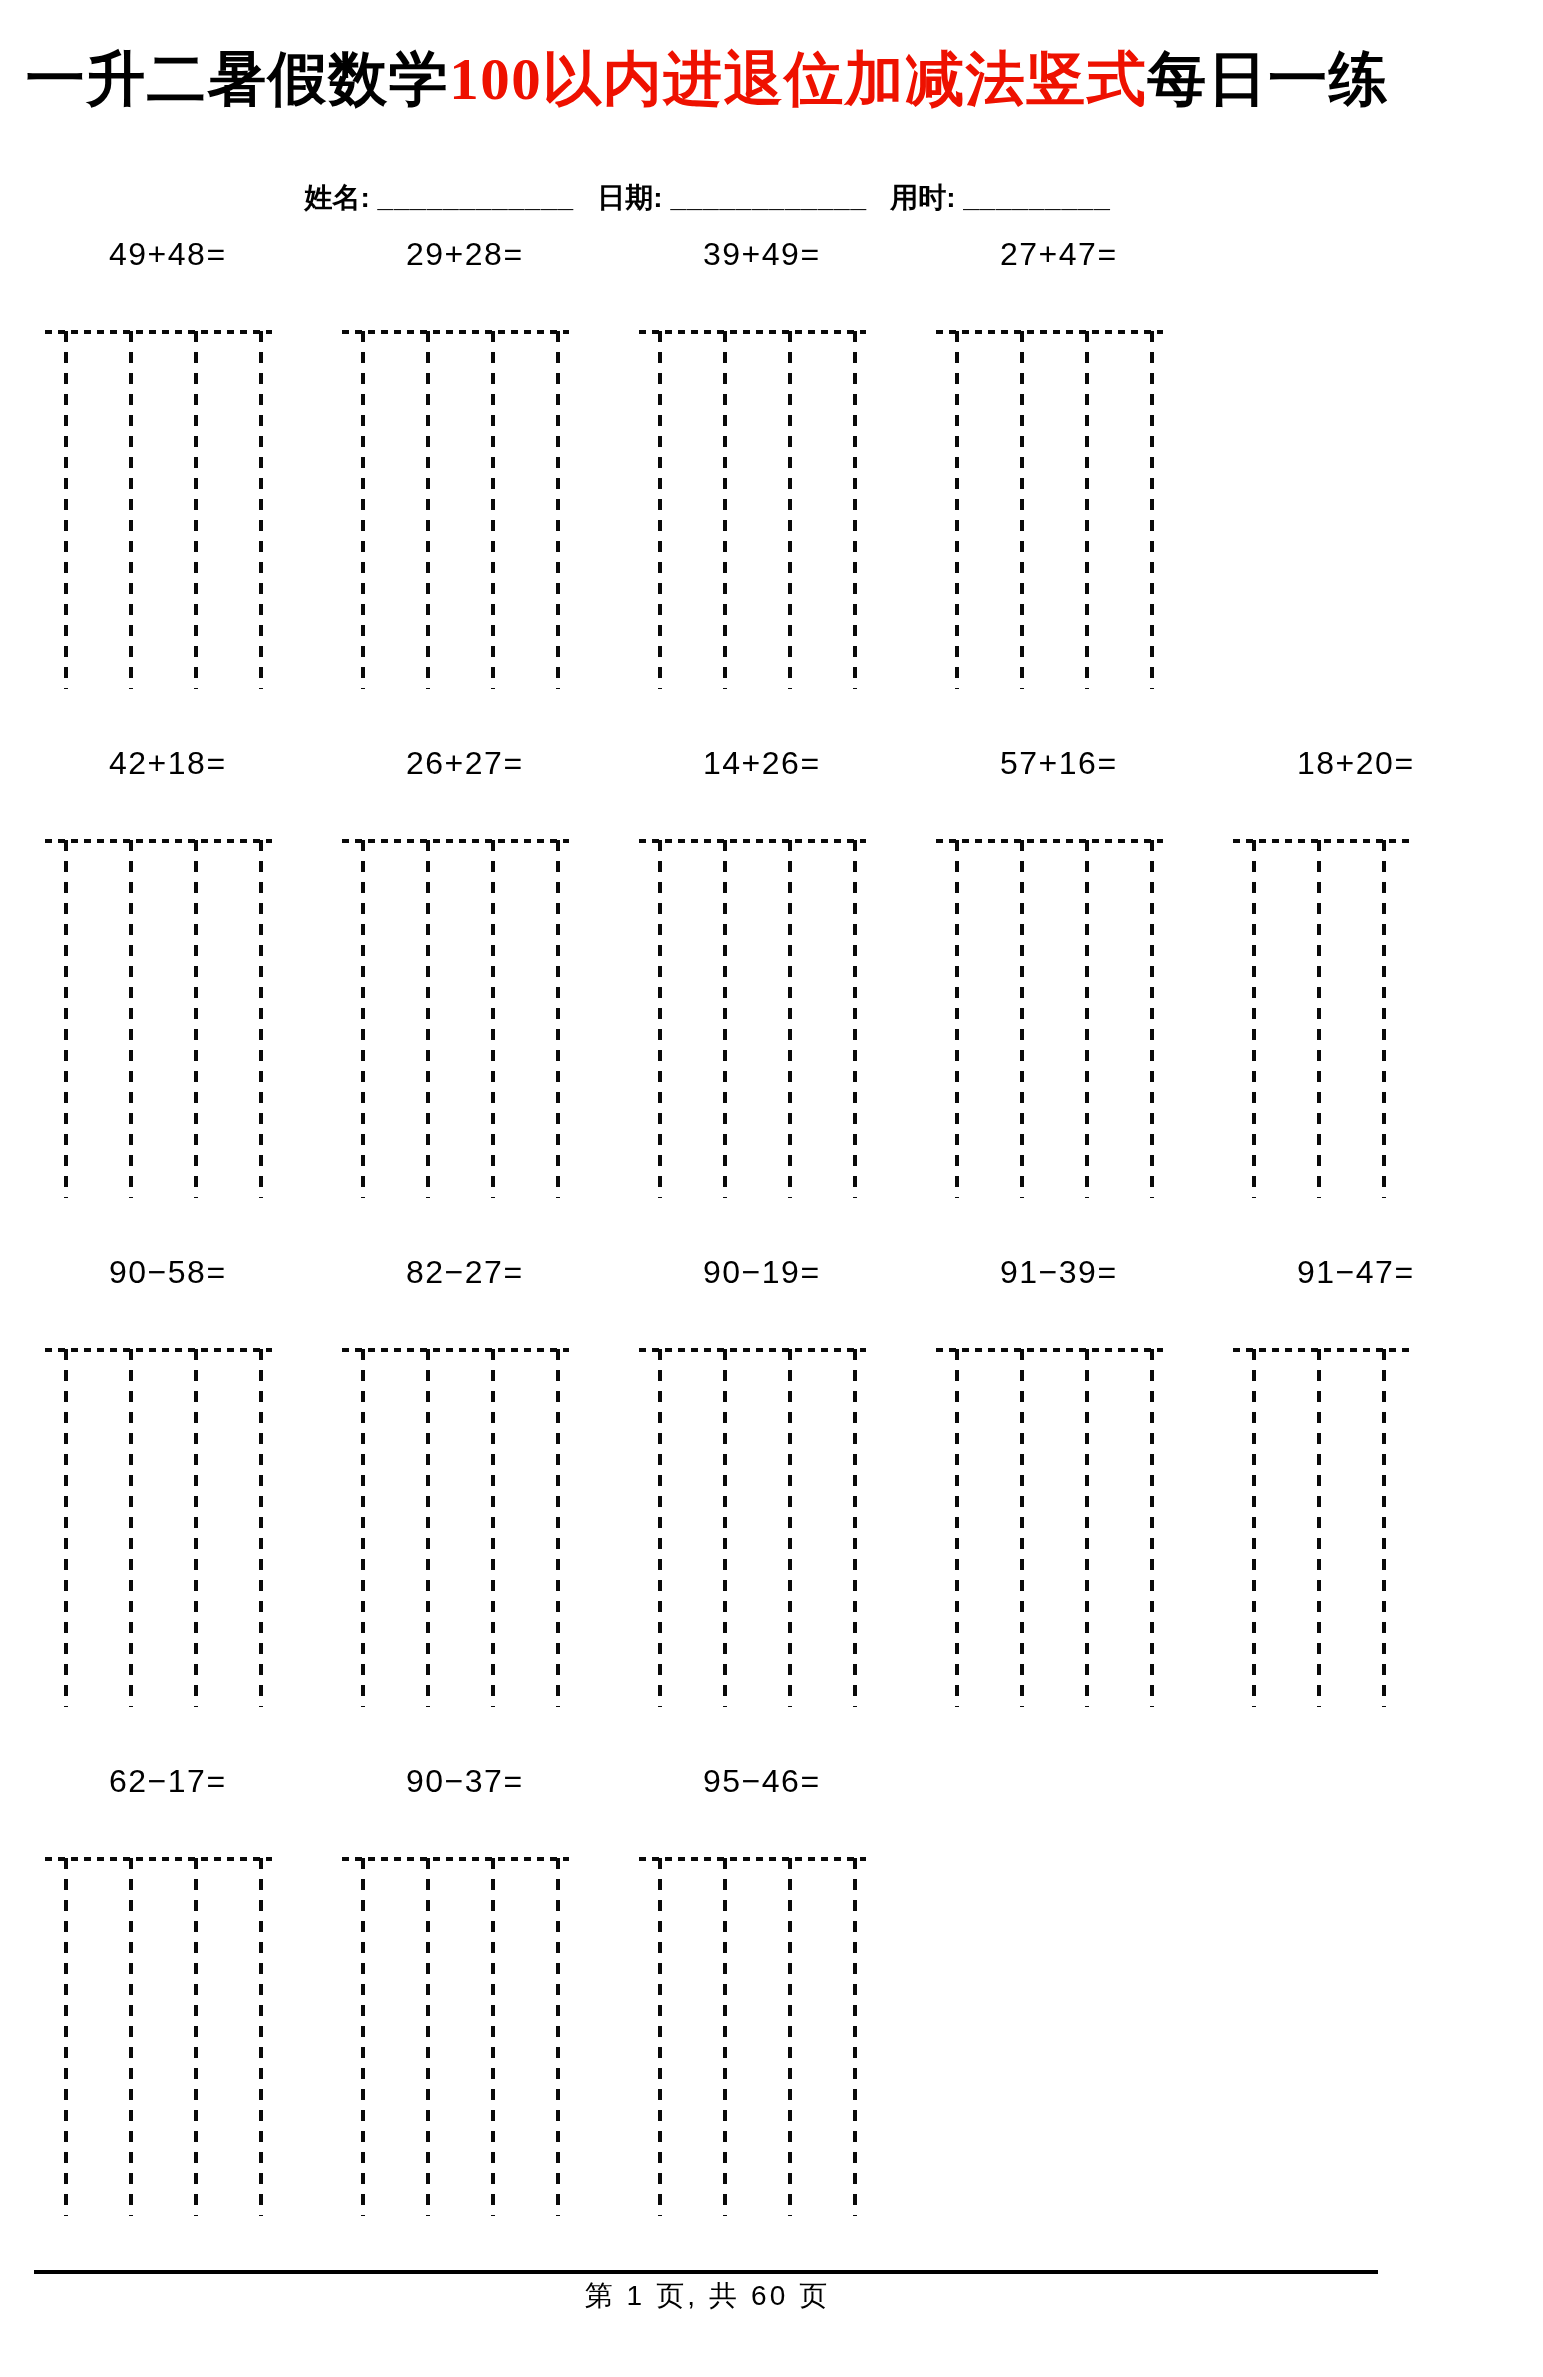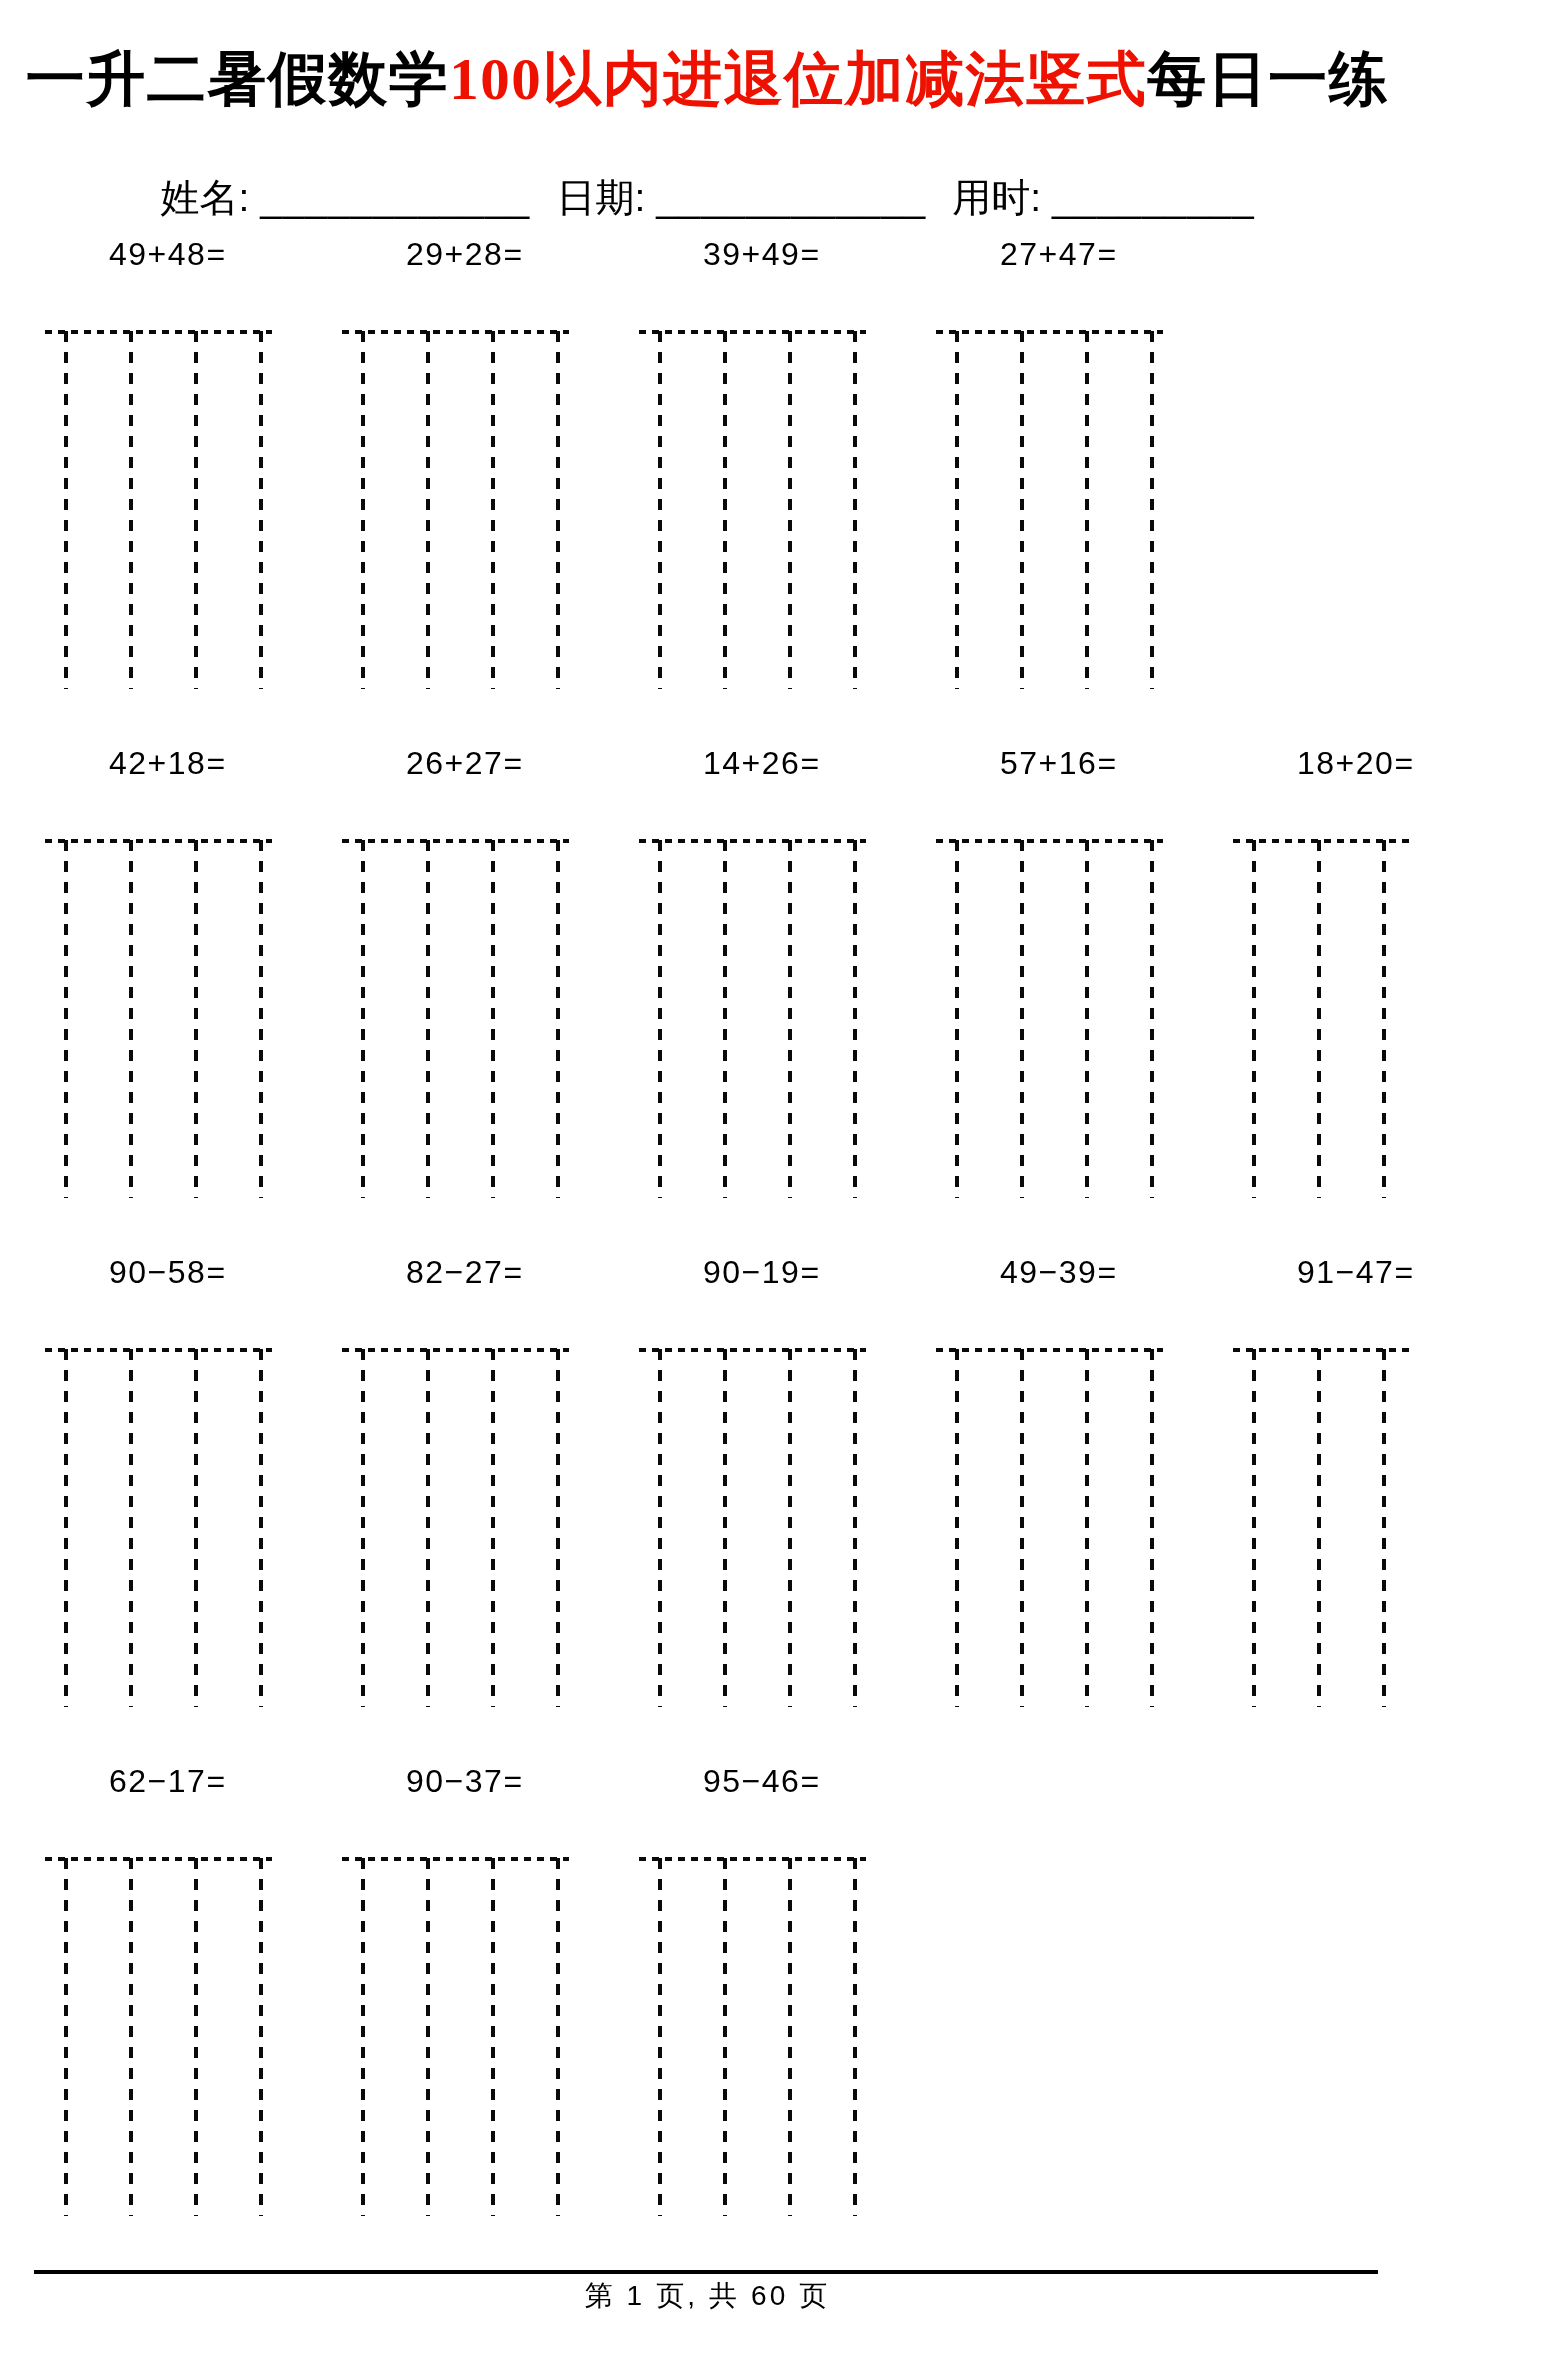--- a/index.html
+++ b/index.html
@@ -19,22 +19,22 @@
     font-weight:bold;
     font-size:59px;line-height:66px;
     letter-spacing:1.5px;
     white-space:nowrap;
   }
   .title .red{color:#ee1100;}
   
   .meta{
     position:absolute;top:173px;left:0;width:100%;
     text-align:center;
-    font-weight:normal;
-    font-size:39px;line-height:49px;
+    font-weight:bold;
+    font-size:28px;line-height:49px;
     white-space:nowrap;
   }
   .meta .lbl{margin-left:15.5px;}
   .meta .lbl:first-child{margin-left:0;}
   .meta .blank{letter-spacing:0.8px;}
   
   .prow{
     position:absolute;left:45px;width:1411px;
     display:flex;gap:70px;
   }
@@ -218,21 +218,21 @@
       <div class="eq">90−19=</div>
       <div class="gbox">
         <div class="topline"></div>
         <i class="v v1"></i>
           <i class="v v2"></i>
           <i class="v v3"></i>
           <i class="v v4"></i>
       </div>
     </div>
     <div class="cell">
-      <div class="eq">49−39=</div>
+      <div class="eq">91−39=</div>
       <div class="gbox">
         <div class="topline"></div>
         <i class="v v1"></i>
           <i class="v v2"></i>
           <i class="v v3"></i>
           <i class="v v4"></i>
       </div>
     </div>
     <div class="cell">
       <div class="eq">91−47=</div>

